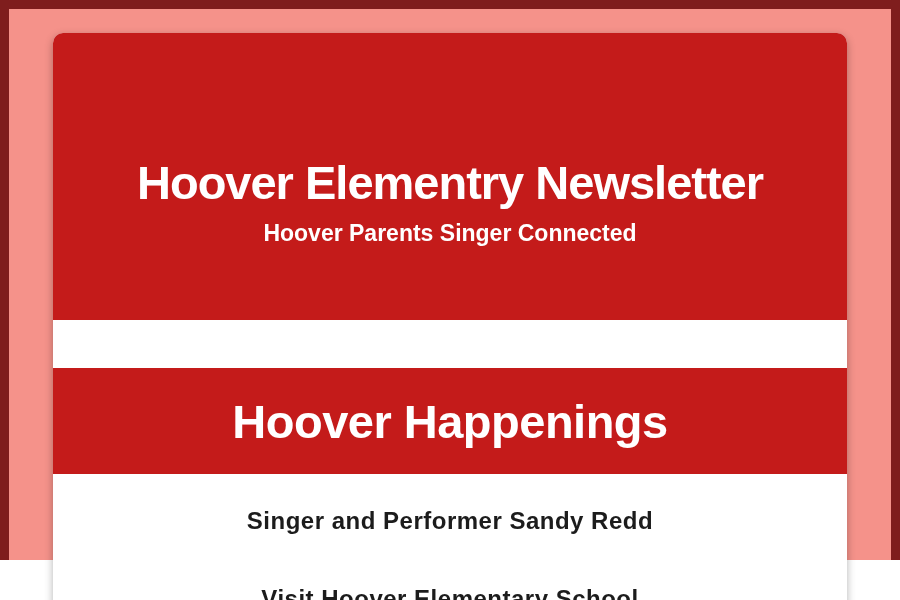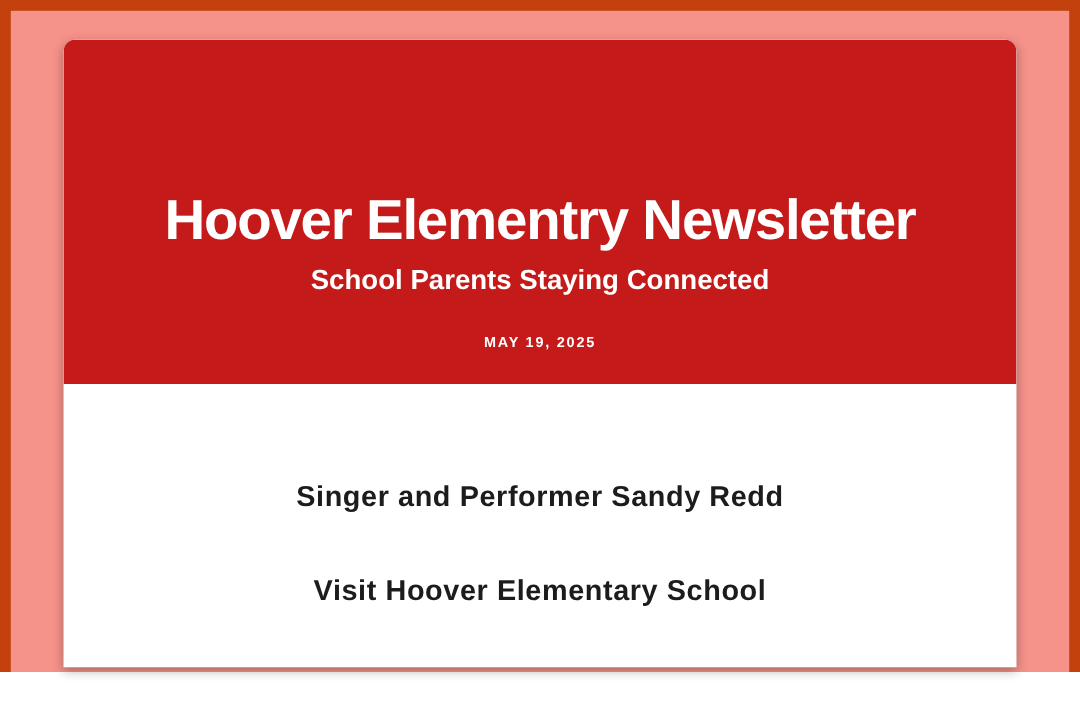--- a/index.html
+++ b/index.html
@@ -8,21 +8,21 @@
     width: 900px;
     height: 600px;
     background: #ffffff;
     overflow: hidden;
     font-family: "Liberation Sans", sans-serif;
   }
   .page {
     position: relative;
     width: 900px;
     height: 560px;
-    background: #c2410c;
+    background: #7f1d1d;
   }
   .backdrop {
     position: absolute;
     top: 9px;
     left: 9px;
     right: 9px;
     bottom: 0;
     background: #f5928a;
   }
   .card {
@@ -103,26 +103,28 @@
 </style>
 </head>
 <body>
 
 <div class="page">
   <div class="backdrop">
     <div class="card">
 
       <div class="card-header">
         <h1 class="newsletter-title">Hoover Elementry Newsletter</h1>
-        <h2 class="newsletter-subtitle">School Parents Staying Connected</h2>
-        <div class="newsletter-date">MAY 19, 2025</div>
+        <h2 class="newsletter-subtitle">Hoover Parents Singer Connected</h2>
       </div>
 
       <div class="white-band"></div>
 
+      <div class="section-banner">
+        <h2 class="section-banner-title">Hoover Happenings</h2>
+      </div>
 
       <div class="article">
         <h3 class="article-heading">Singer and Performer Sandy Redd</h3>
         <h3 class="article-heading second">Visit Hoover Elementary School</h3>
       </div>
 
     </div>
   </div>
 </div>
 

